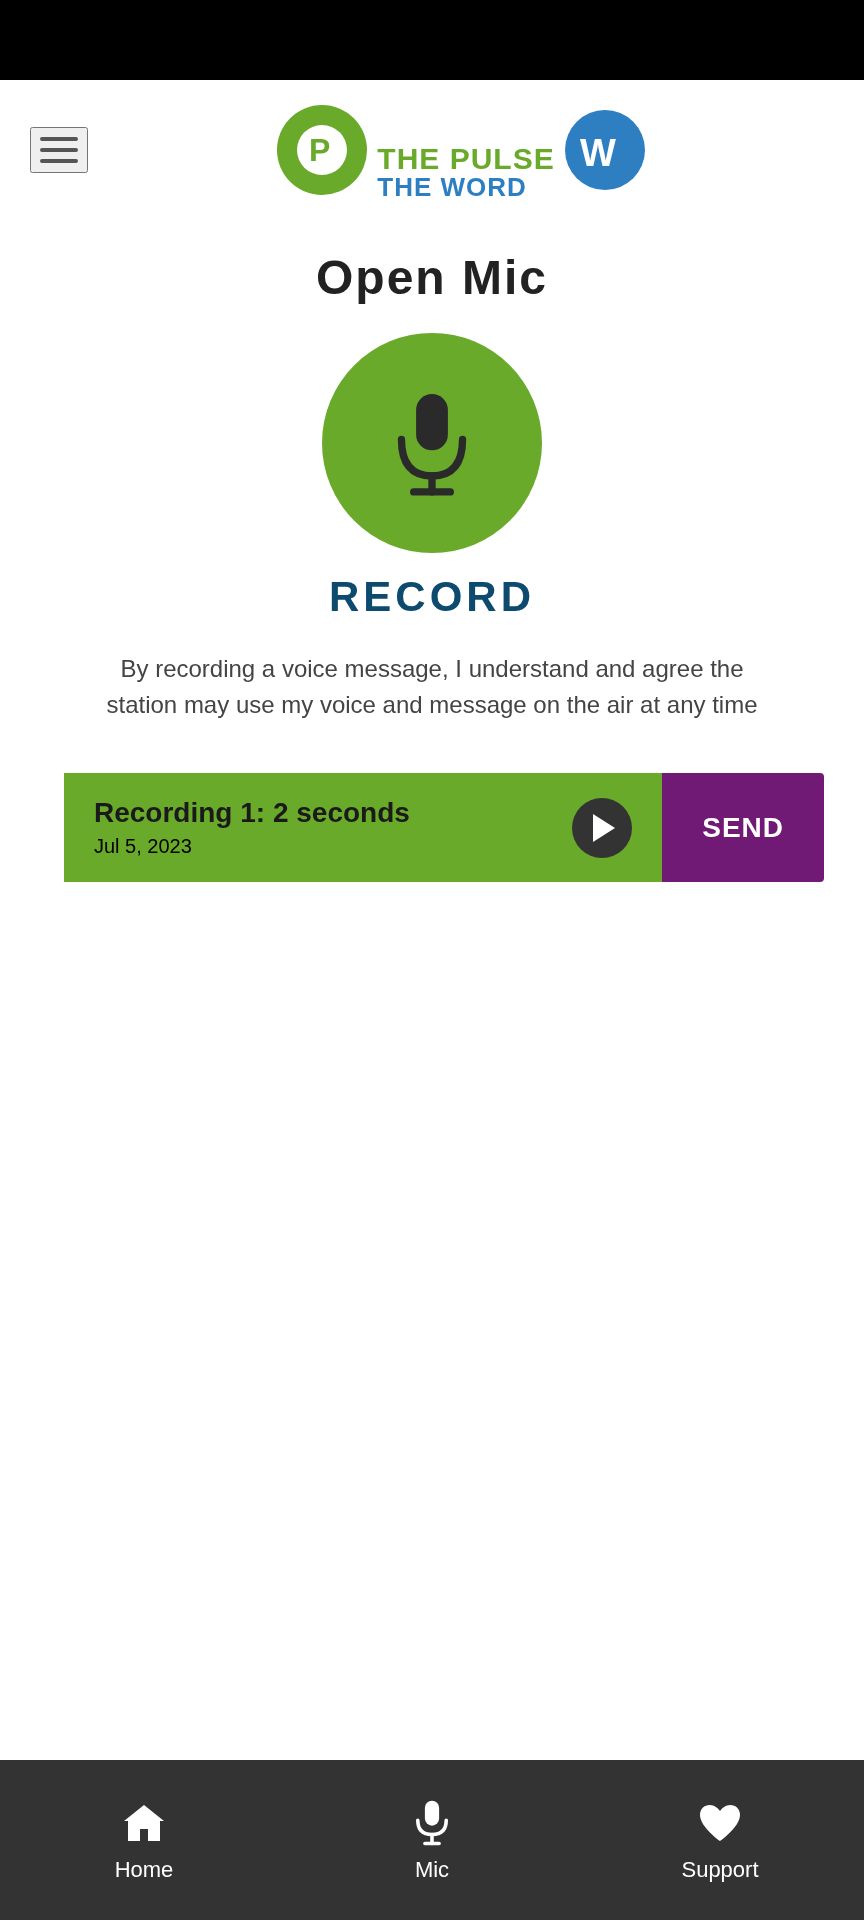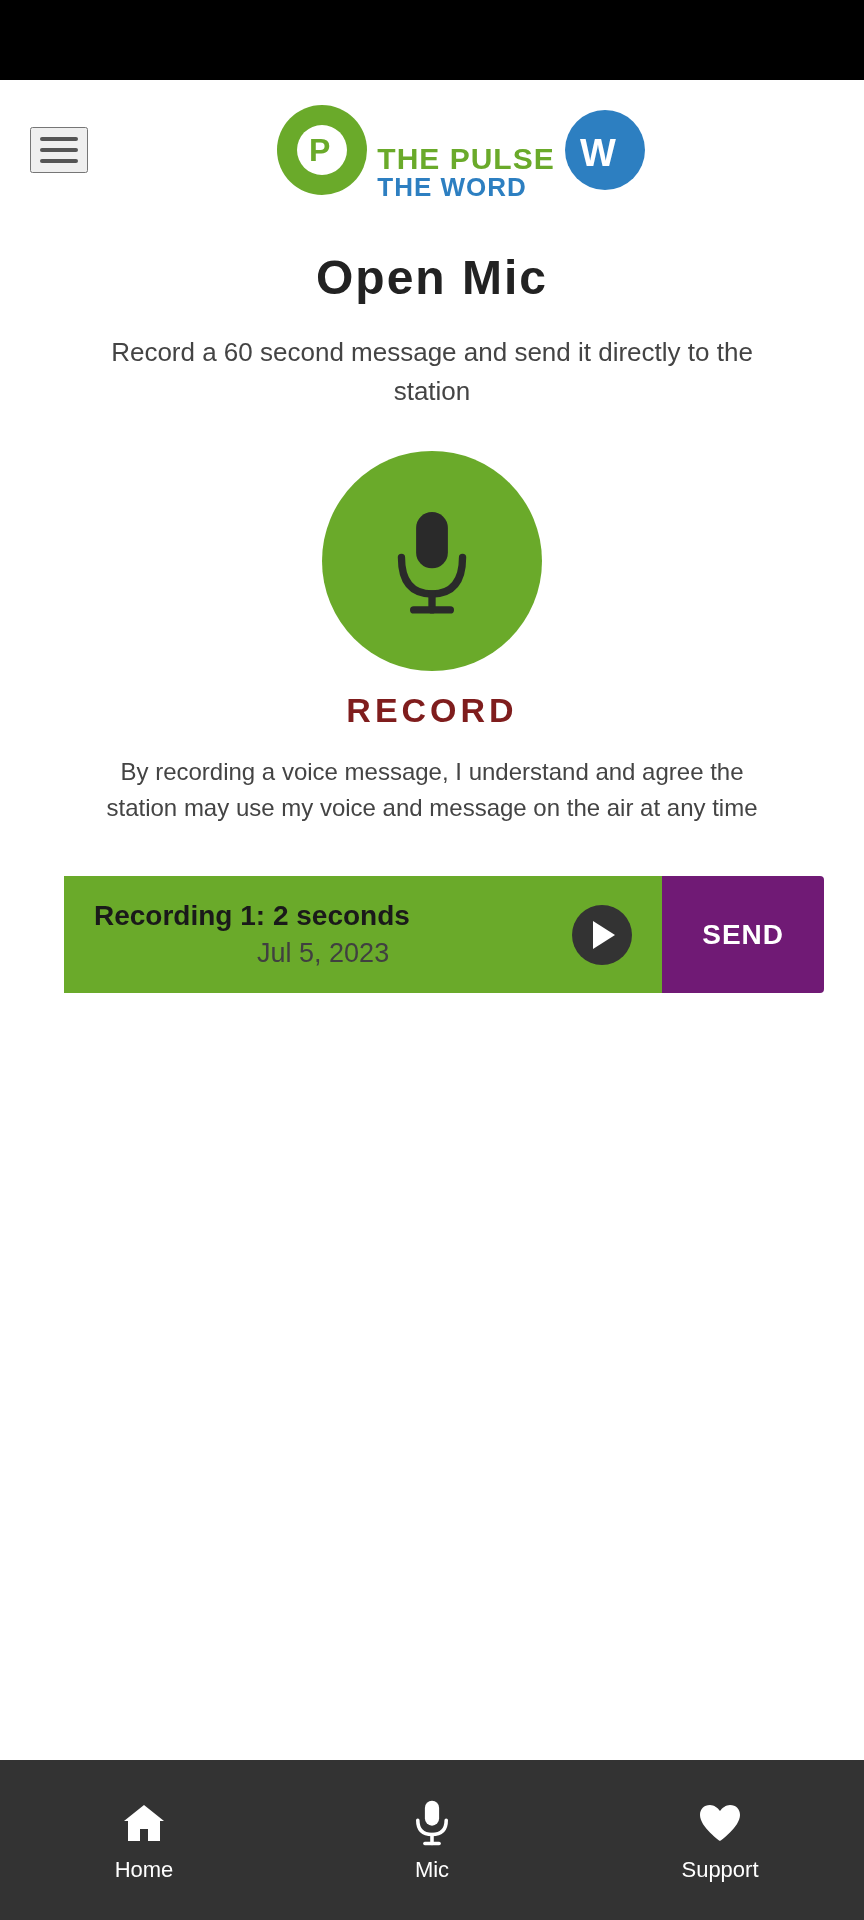--- a/index.html
+++ b/index.html
@@ -156,25 +156,25 @@
       border: none;
       margin-bottom: 20px;
     }
 
     .mic-icon-svg {
       width: 100px;
       height: 110px;
     }
 
     .record-label {
-      font-size: 34px;
-      font-weight: bold;
-      color: #7f1d1d;
+      font-size: 42px;
+      font-weight: bold;
+      color: #0c4a6e;
       letter-spacing: 4px;
-      margin-bottom: 24px;
+      margin-bottom: 30px;
     }
 
     .disclaimer-text {
       font-size: 24px;
       color: #444;
       text-align: center;
       line-height: 1.5;
       max-width: 680px;
       margin-bottom: 40px;
     }
@@ -204,23 +204,22 @@
     }
 
     .recording-title {
       font-size: 28px;
       font-weight: bold;
       color: #1a1a1a;
       margin-bottom: 6px;
     }
 
     .recording-date {
-      font-size: 27px;
-      color: #404040;
-      text-align: center;
+      font-size: 20px;
+      color: #000000;
     }
 
     .play-btn {
       width: 60px;
       height: 60px;
       border-radius: 50%;
       background: #333;
       display: flex;
       align-items: center;
       justify-content: center;
@@ -332,21 +331,20 @@
         </svg>
       </div>
     </div>
   </div>
 </div>
 
 <div class="main-content">
 
   <h1 class="page-title">Open  Mic</h1>
 
-  <p class="page-description">Record a 60 second message and send it directly to the station</p>
 
   <button class="record-btn">
     <svg class="mic-icon-svg" viewBox="0 0 80 90">
 
       <rect x="27" y="5" width="26" height="46" rx="13" fill="#2a2a2a"></rect>
 
       <path d="M15 42 Q15 72 40 72 Q65 72 65 42" stroke="#2a2a2a" stroke-width="6" fill="none" stroke-linecap="round"></path>
 
       <line x1="40" y1="72" x2="40" y2="85" stroke="#2a2a2a" stroke-width="6" stroke-linecap="round"></line>
 

